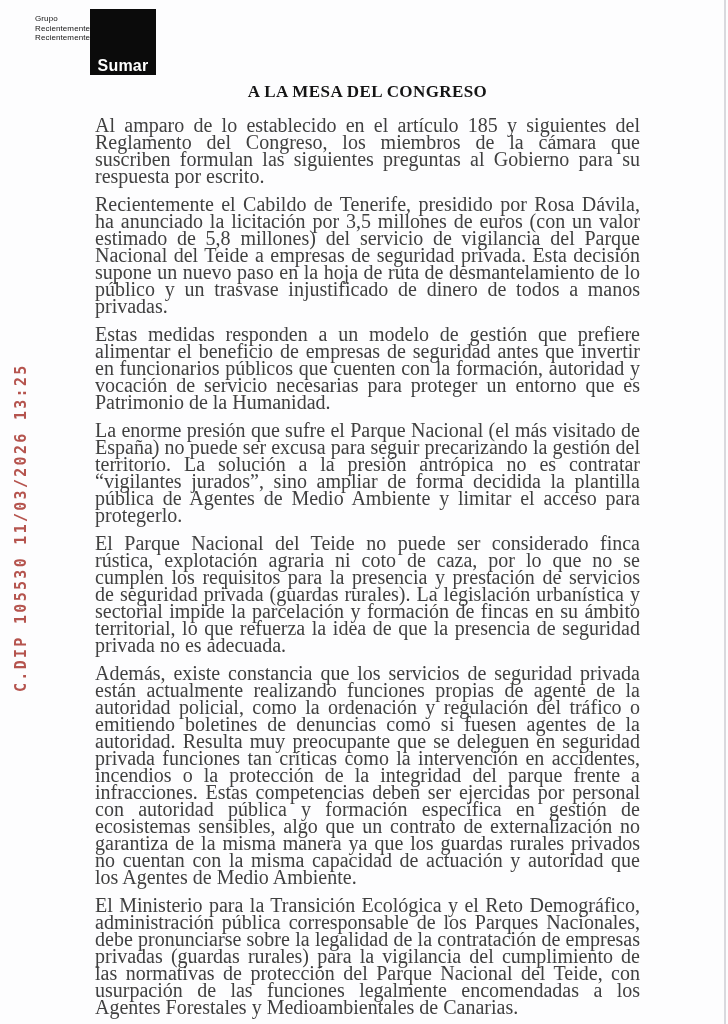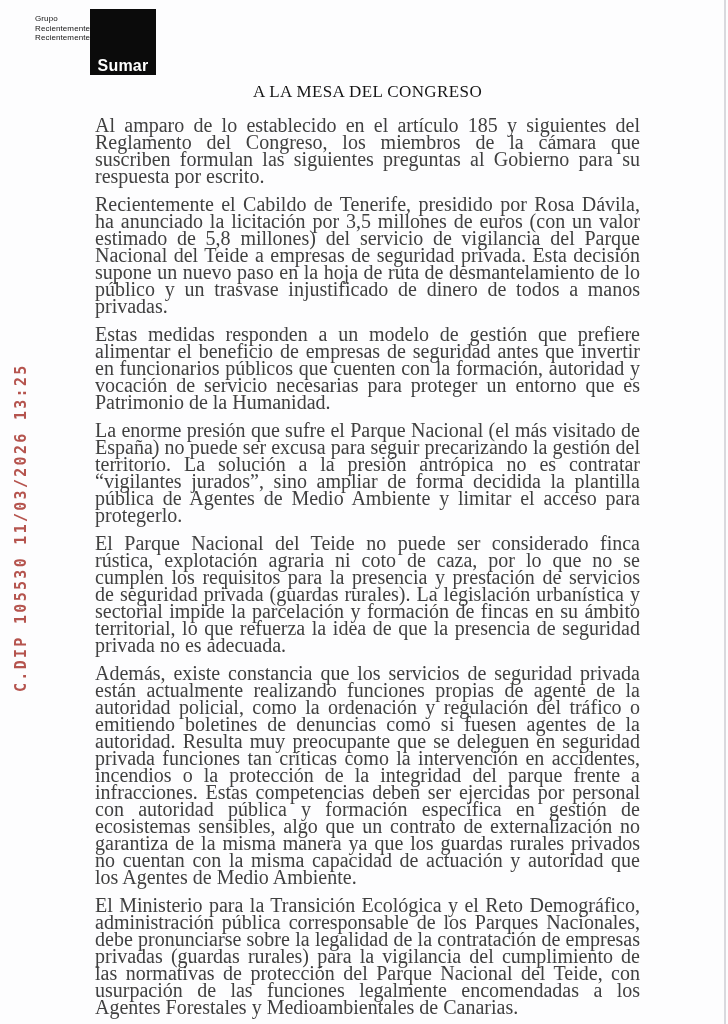--- a/index.html
+++ b/index.html
@@ -72,21 +72,21 @@
   }
   
   .title {
     position: absolute;
     left: 95px;
     top: 82px;
     width: 545px;
     margin: 0;
     text-align: center;
     font-size: 17px;
-    font-weight: normal;
+    font-weight: bold;
     letter-spacing: .4px;
     color: #151515;
   }
   
   .body-text {
     position: absolute;
     left: 95px;
     top: 117px;
     width: 545px;
     color: #404040;

